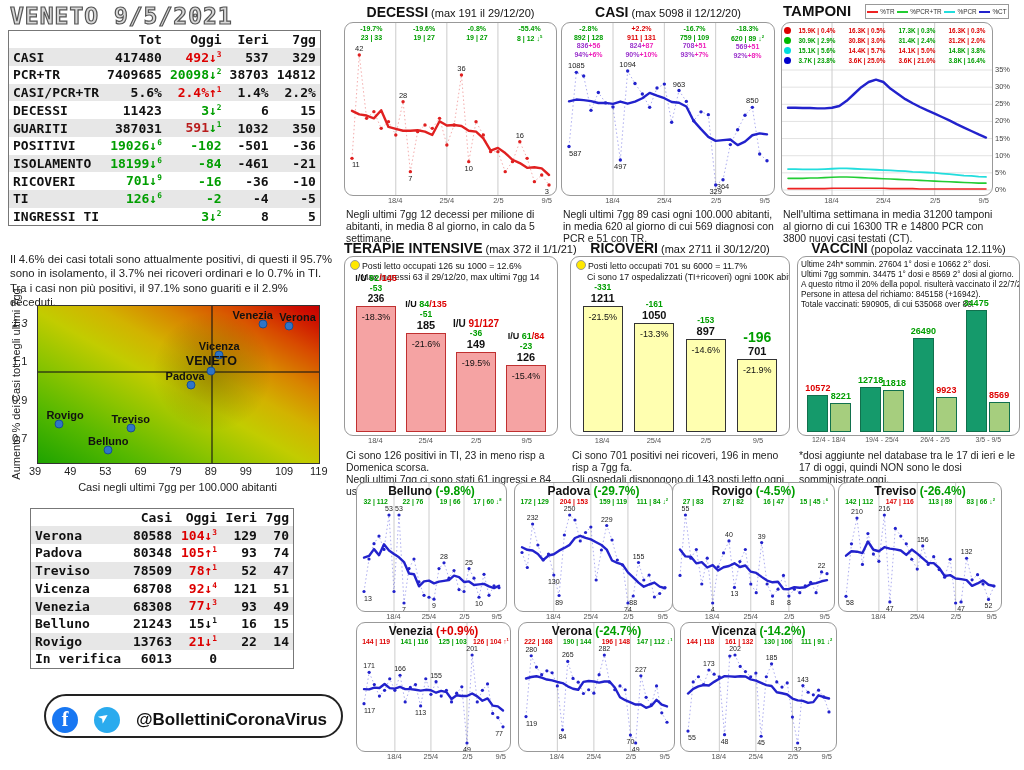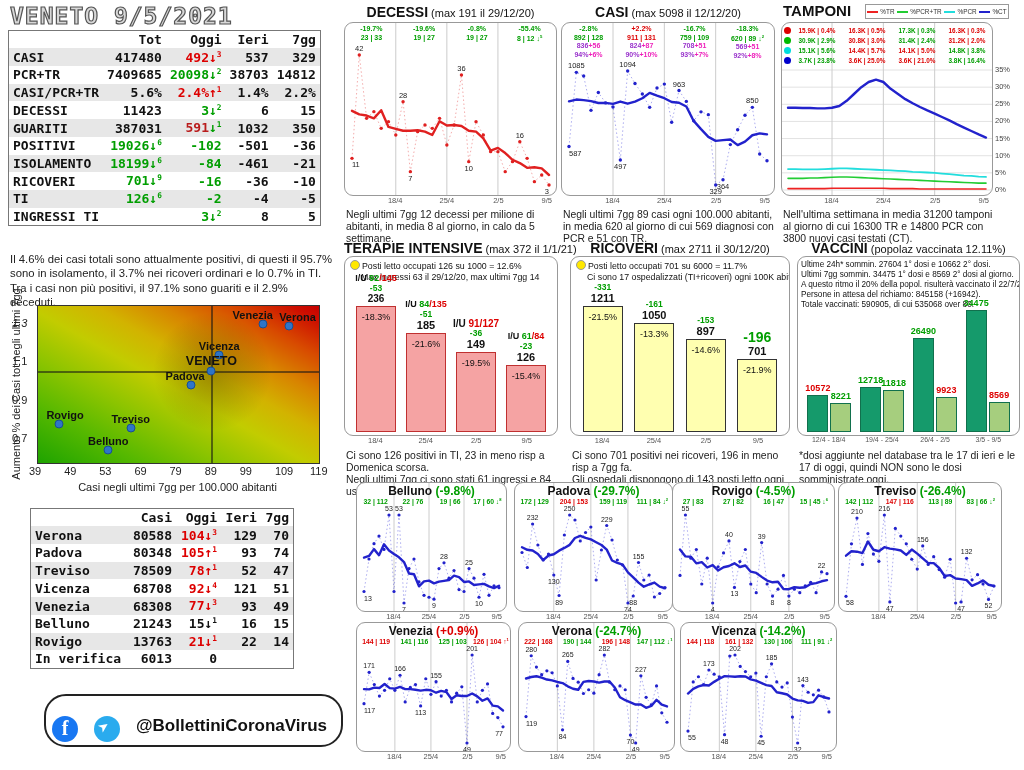--- a/index.html
+++ b/index.html
@@ -28,22 +28,22 @@
   #scatter-ylabel{position:absolute;left:16px;top:384px;transform:translate(-50%,-50%) rotate(-90deg);
     white-space:nowrap;font-size:11px;color:#222;}
   #scatter-xlabel{position:absolute;left:37px;top:481px;width:281px;text-align:center;font-size:11px;color:#222;}
   .sc-dot{position:absolute;width:7px;height:7px;border-radius:50%;background:#2e75c8;border:1px solid #1a4f92;
     transform:translate(-50%,-50%);}
   .sc-lbl{position:absolute;transform:translate(-50%,-100%);font-size:11px;font-weight:bold;color:#111;white-space:nowrap;}
   .sc-lbl.big{font-size:12.5px;}
   .sc-line{position:absolute;background:rgba(20,20,20,0.55);}
   #province-table{position:absolute;left:30px;top:508px;}
   #province-table table{width:264px;}
-  #social{position:absolute;left:44px;top:694px;display:flex;gap:16px;
-    border:2px solid #222;border-radius:22px;padding:20px 14px 3px 6px;background:#fff;}
+  #social{position:absolute;left:44px;top:694px;display:flex;align-items:center;gap:16px;
+    border:2px solid #222;border-radius:22px;padding:11px 14px 3px 6px;background:#fff;}
   .soc-ic{width:26px;height:26px;border-radius:50%;position:relative;flex:0 0 auto;}
   #fb-icon{background:#1877f2;}
   #fb-icon::after{content:"f";position:absolute;left:0;right:0;top:1px;text-align:center;color:#fff;
     font-family:"Liberation Serif",serif;font-weight:bold;font-size:20px;}
   #tg-icon{background:#2aabee;}
   #tg-icon::after{content:"➤";position:absolute;left:4px;top:3px;color:#fff;font-size:13px;
     transform:rotate(-35deg);}
   #social-handle{font-size:17px;font-weight:bold;font-family:"Liberation Sans",sans-serif;}
   
   .panel{position:absolute;height:236px;}

